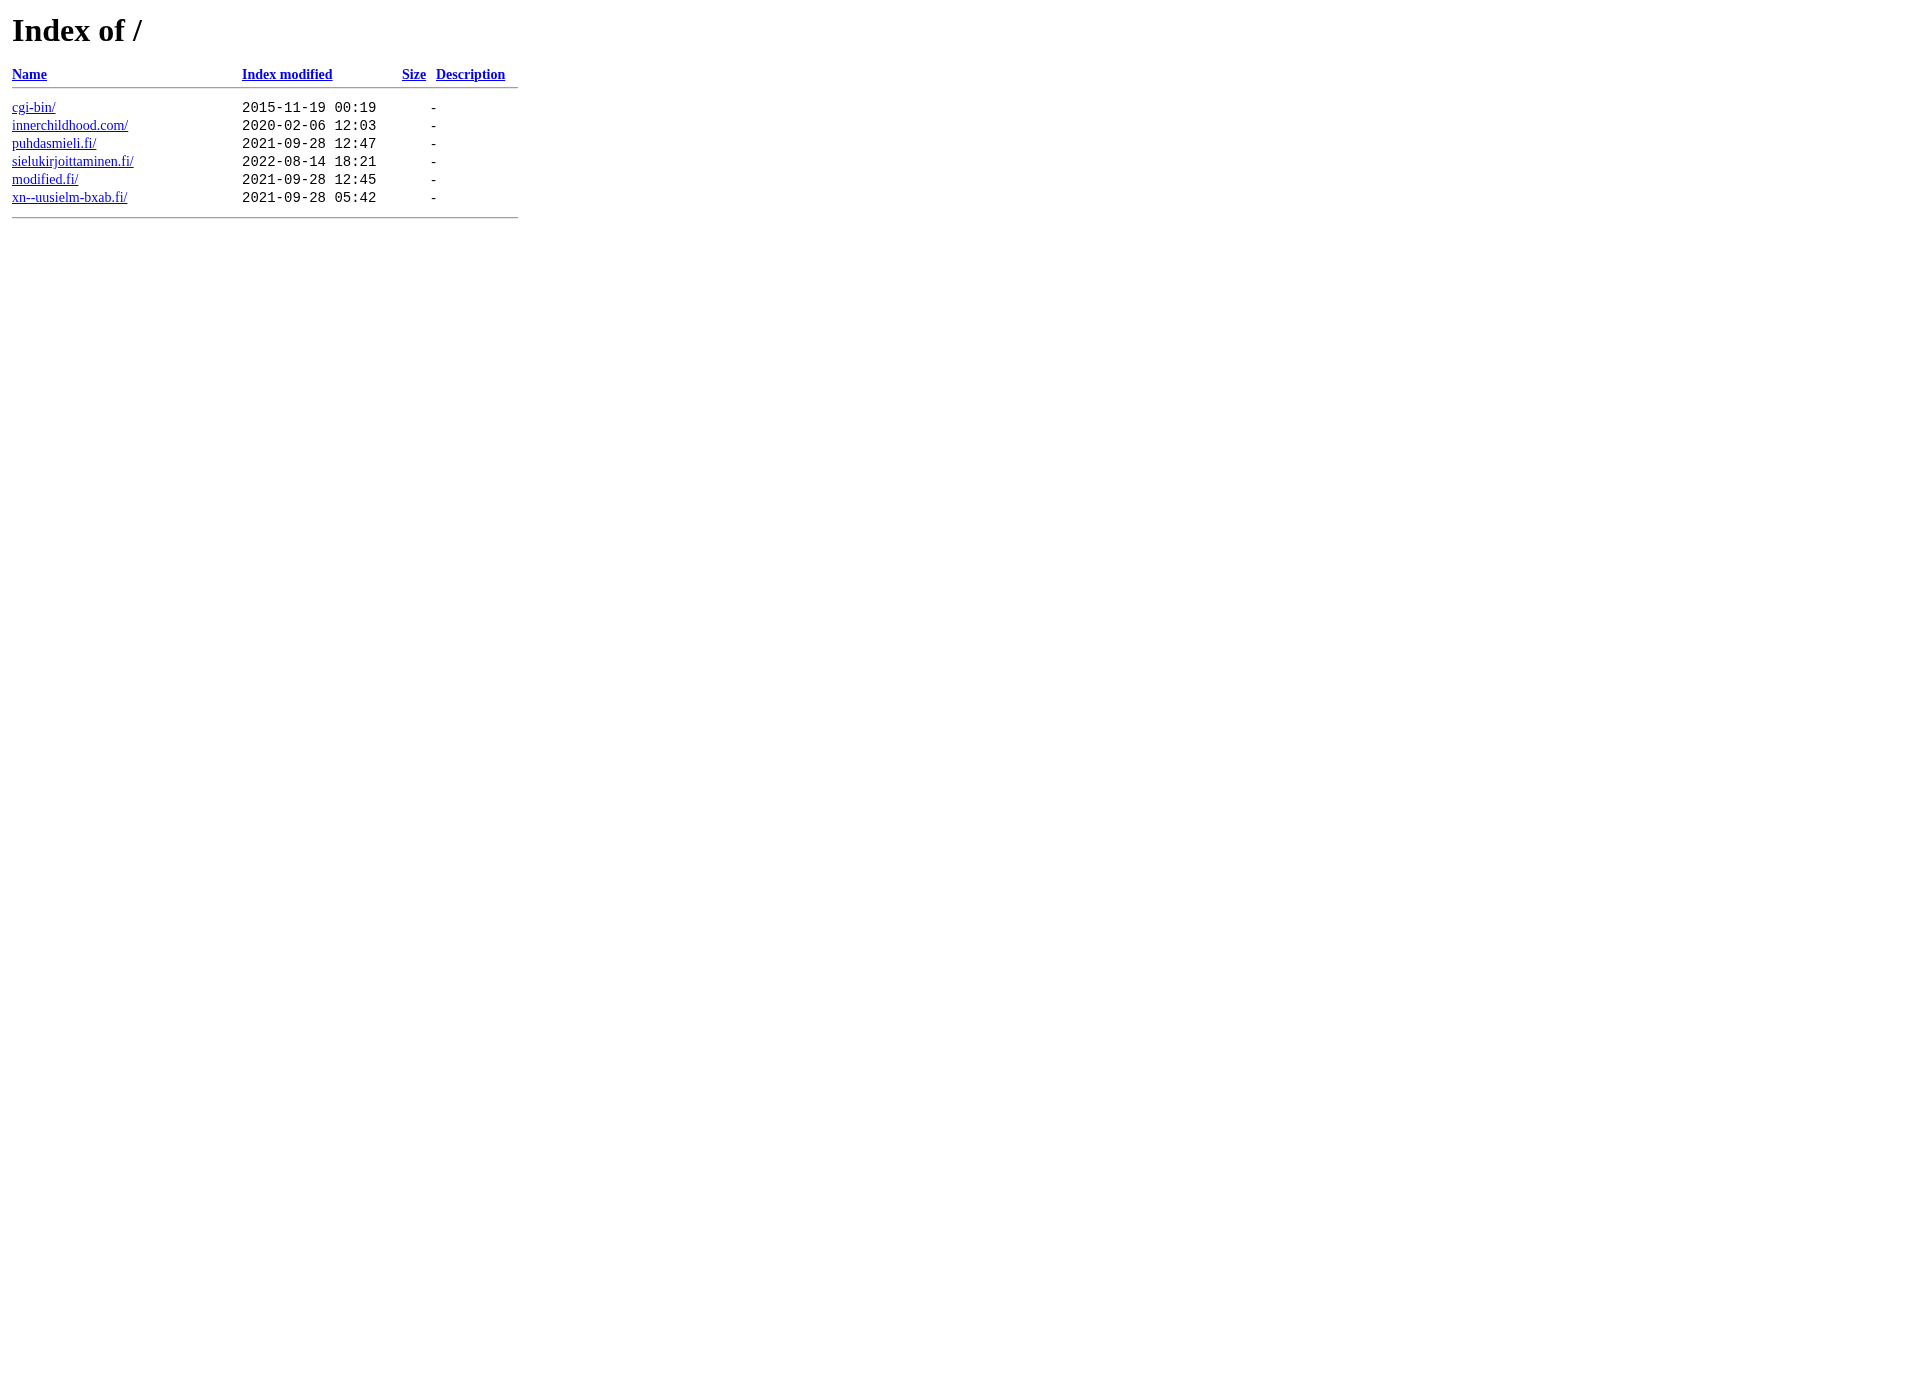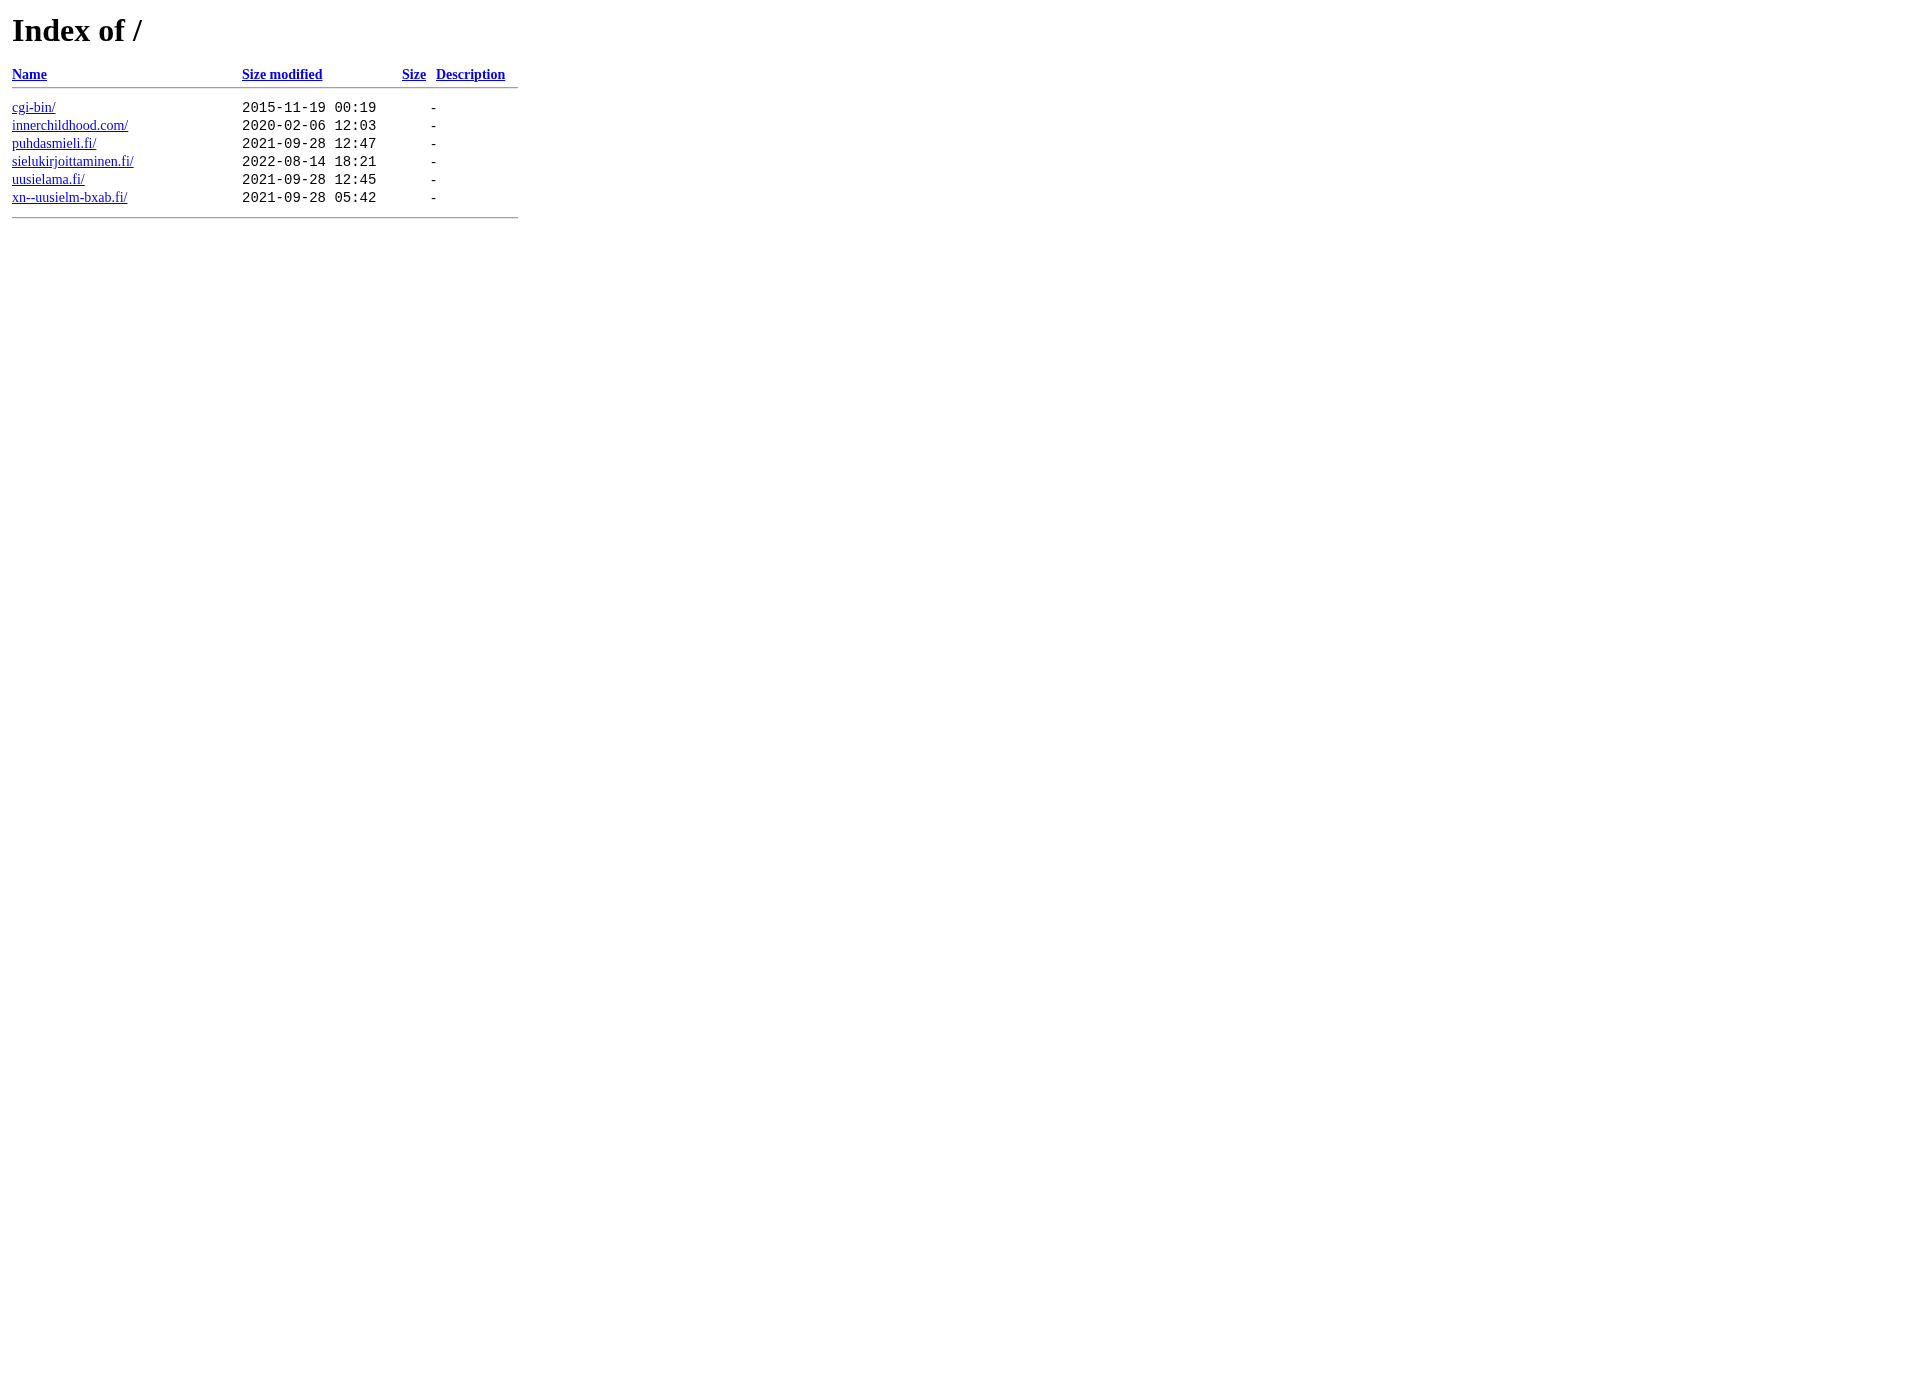--- a/index.html
+++ b/index.html
@@ -102,21 +102,21 @@
       <col class="col-mod">
       <col class="col-size">
       <col class="col-desc">
     </colgroup>
     <thead>
       <tr>
         <th class="th-name">
           <span class="hdr-link">Name</span>
         </th>
         <th class="th-mod">
-          <span class="hdr-link">Size modified</span>
+          <span class="hdr-link">Index modified</span>
         </th>
         <th class="th-size">
           <span class="hdr-link">Size</span>
         </th>
         <th class="th-desc">
           <span class="hdr-link">Description</span>
         </th>
       </tr>
       <tr class="rule-row">
         <td colspan="4">
@@ -146,21 +146,21 @@
           <td class="td-size">-</td>
           <td class="td-desc"></td>
         </tr>
         <tr>
           <td class="td-name"><span class="entry-link">sielukirjoittaminen.fi/</span></td>
           <td class="td-mod">2022-08-14 18:21</td>
           <td class="td-size">-</td>
           <td class="td-desc"></td>
         </tr>
         <tr>
-          <td class="td-name"><span class="entry-link">uusielama.fi/</span></td>
+          <td class="td-name"><span class="entry-link">modified.fi/</span></td>
           <td class="td-mod">2021-09-28 12:45</td>
           <td class="td-size">-</td>
           <td class="td-desc"></td>
         </tr>
         <tr>
           <td class="td-name"><span class="entry-link">xn--uusielm-bxab.fi/</span></td>
           <td class="td-mod">2021-09-28 05:42</td>
           <td class="td-size">-</td>
           <td class="td-desc"></td>
         </tr>

